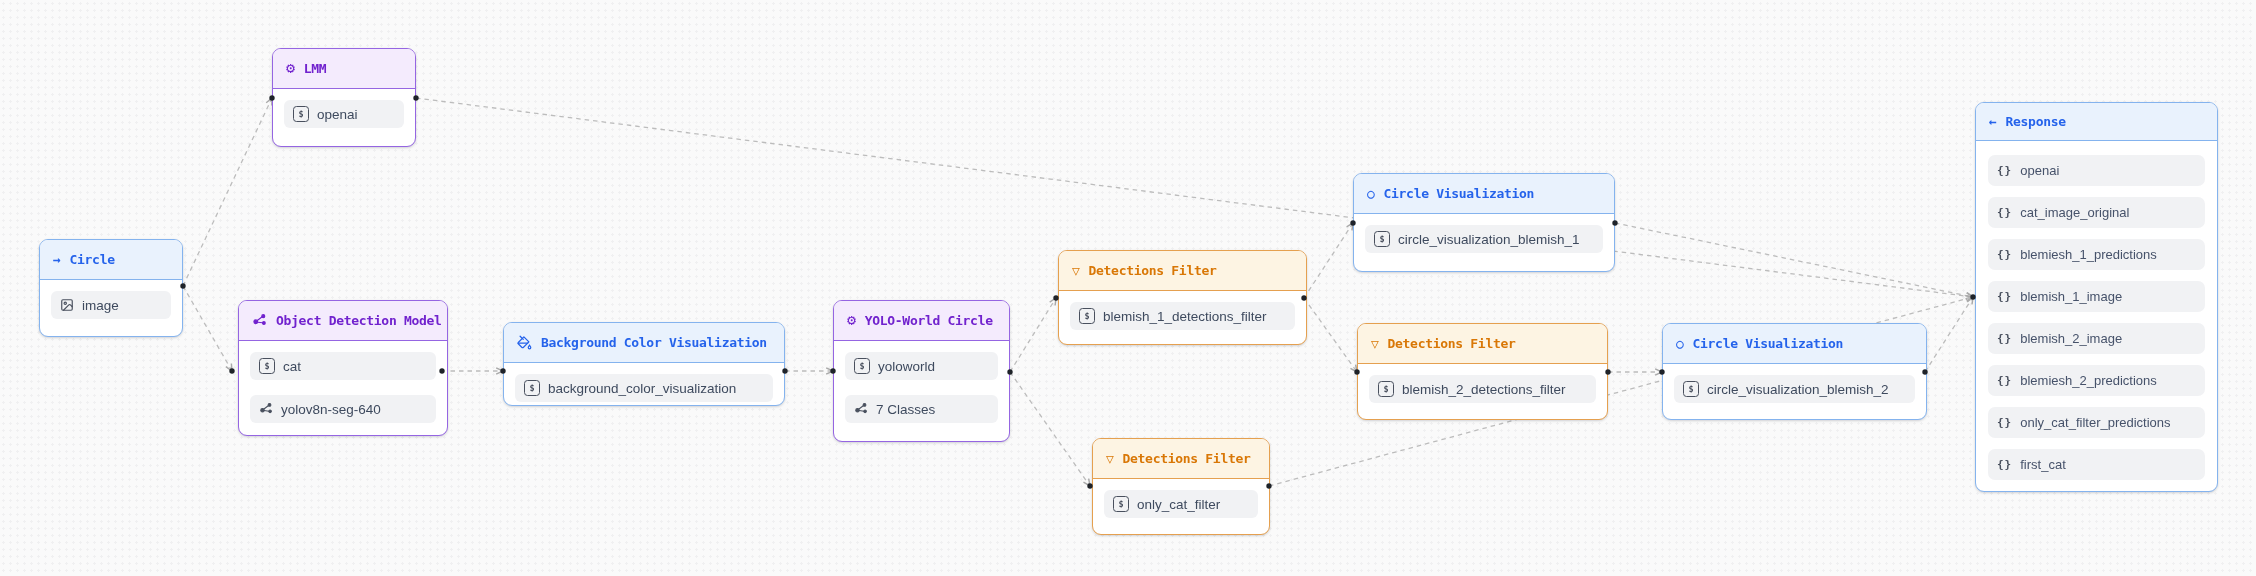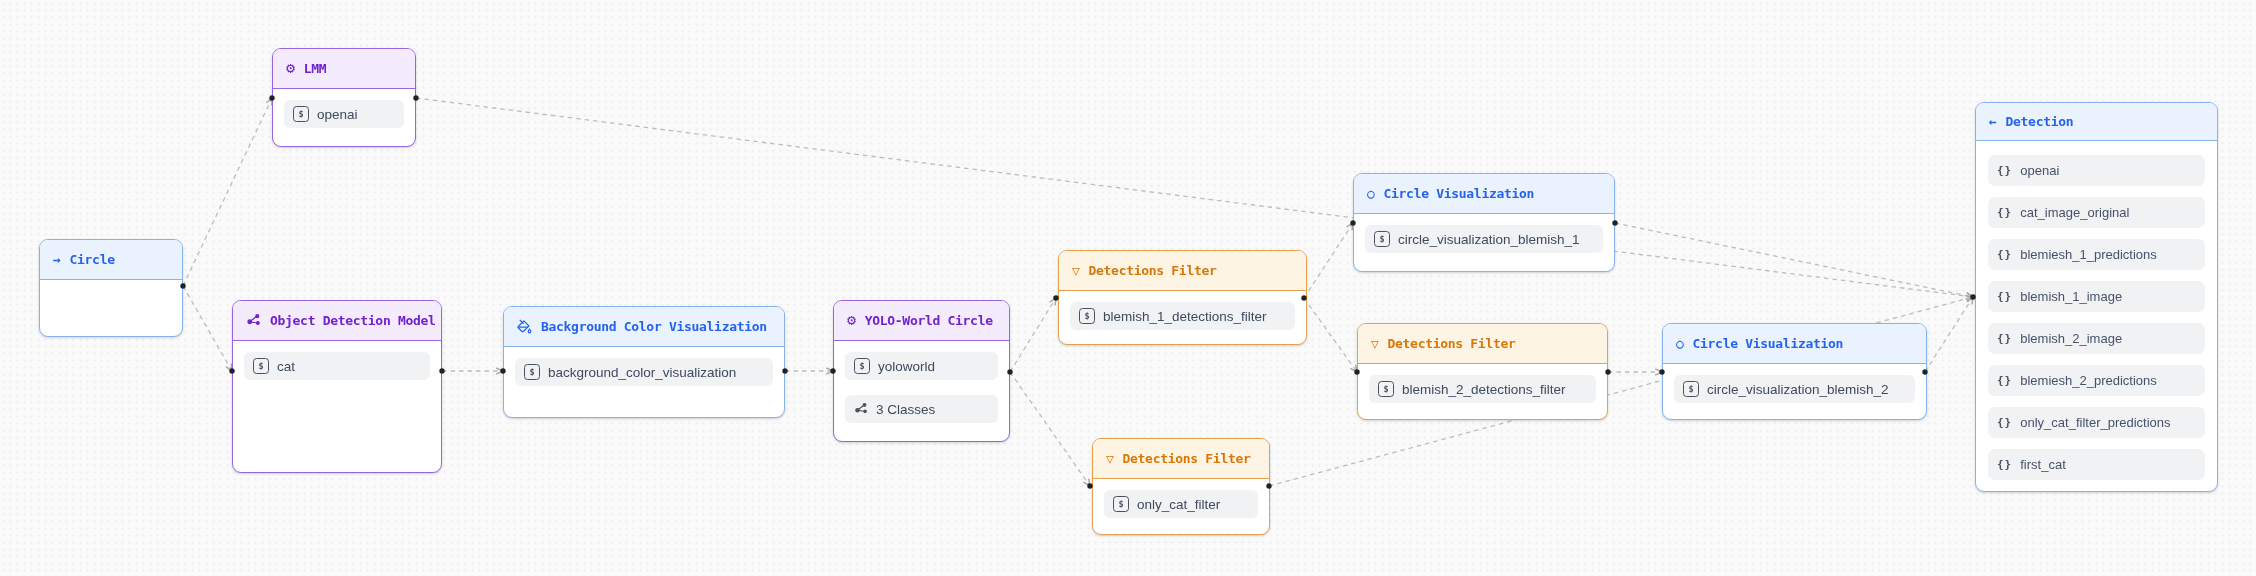--- a/index.html
+++ b/index.html
@@ -75,55 +75,75 @@
       <line x1="1925" y1="372" x2="1973" y2="297" marker-end="url(#arrow)"></line>
       <line x1="1269" y1="486" x2="1973" y2="297" marker-end="url(#arrow)"></line>
     </g>
   </svg>
 
   <div class="node blue" style="left:39px;top:239px;width:144px;height:98px">
     <div class="node-header">
       <span class="hicon glyph">→</span>
       <span>Circle</span>
     </div>
+    <div class="node-body">
+      <div class="pill">
+        <svg class="micon" width="14" height="14" viewBox="0 0 24 24" stroke="#49505e" stroke-width="2" fill="none" stroke-linecap="round" stroke-linejoin="round">
+            <rect x="3" y="3" width="18" height="18" rx="2"></rect>
+            <circle cx="9" cy="9" r="2"></circle>
+            <path d="m21 15-3.1-3.1a2 2 0 0 0-2.8 0L6 21"></path>
+          </svg>
+        <span>image</span>
+      </div>
+    </div>
   </div>
 
   <div class="node purple" style="left:272px;top:48px;width:144px;height:99px">
     <div class="node-header">
       <span class="hicon glyph big">⚙</span>
       <span>LMM</span>
     </div>
     <div class="node-body">
       <div class="pill">
         <span class="sicon">$</span>
         <span>openai</span>
       </div>
     </div>
   </div>
 
-  <div class="node purple" style="left:232px;top:300px;width:210px;height:173px">
+  <div class="node purple" style="left:238px;top:300px;width:210px;height:136px">
     <div class="node-header">
       <svg class="micon" width="15" height="15" viewBox="0 0 24 24" stroke="currentColor" fill="currentColor" stroke-width="1.8" stroke-linecap="round">
           <circle cx="6" cy="14" r="3"></circle>
           <circle cx="18" cy="5" r="2.4"></circle>
           <circle cx="19" cy="16" r="2.2"></circle>
           <line x1="8.5" y1="12" x2="15.8" y2="6.5" fill="none"></line>
           <line x1="9" y1="14.7" x2="16.8" y2="15.7" fill="none"></line>
         </svg>
       <span>Object Detection Model</span>
     </div>
     <div class="node-body">
       <div class="pill">
         <span class="sicon">$</span>
         <span>cat</span>
       </div>
-    </div>
-  </div>
-
-  <div class="node blue" style="left:503px;top:306px;width:282px;height:112px">
+      <div class="pill">
+        <svg class="micon" width="14" height="14" viewBox="0 0 24 24" stroke="#49505e" fill="#49505e" stroke-width="1.8" stroke-linecap="round">
+            <circle cx="6" cy="14" r="3"></circle>
+            <circle cx="18" cy="5" r="2.4"></circle>
+            <circle cx="19" cy="16" r="2.2"></circle>
+            <line x1="8.5" y1="12" x2="15.8" y2="6.5" fill="none"></line>
+            <line x1="9" y1="14.7" x2="16.8" y2="15.7" fill="none"></line>
+          </svg>
+        <span>yolov8n-seg-640</span>
+      </div>
+    </div>
+  </div>
+
+  <div class="node blue" style="left:503px;top:322px;width:282px;height:84px">
     <div class="node-header">
       <svg class="micon" width="15" height="15" viewBox="0 0 24 24" stroke="currentColor" stroke-width="2" fill="none" stroke-linecap="round" stroke-linejoin="round">
           <path d="m19 11-8-8-8.6 8.6a2 2 0 0 0 0 2.8l5.2 5.2c.8.8 2 .8 2.8 0L19 11Z"></path>
           <path d="m5 2 5 5"></path>
           <path d="M2 13h15"></path>
           <path d="M22 20a2 2 0 0 1-4 0c0-1.6 1.7-2.4 2-4 .3 1.6 2 2.4 2 4Z"></path>
         </svg>
       <span>Background Color Visualization</span>
     </div>
     <div class="node-body">
@@ -145,21 +165,21 @@
         <span>yoloworld</span>
       </div>
       <div class="pill">
         <svg class="micon" width="14" height="14" viewBox="0 0 24 24" stroke="#49505e" fill="#49505e" stroke-width="1.8" stroke-linecap="round">
             <circle cx="6" cy="14" r="3"></circle>
             <circle cx="18" cy="5" r="2.4"></circle>
             <circle cx="19" cy="16" r="2.2"></circle>
             <line x1="8.5" y1="12" x2="15.8" y2="6.5" fill="none"></line>
             <line x1="9" y1="14.7" x2="16.8" y2="15.7" fill="none"></line>
           </svg>
-        <span>3 Classes</span>
+        <span>7 Classes</span>
       </div>
     </div>
   </div>
 
   <div class="node orange" style="left:1058px;top:250px;width:249px;height:95px">
     <div class="node-header">
       <span class="hicon glyph">▽</span>
       <span>Detections Filter</span>
     </div>
     <div class="node-body">
@@ -218,21 +238,21 @@
       <div class="pill">
         <span class="sicon">$</span>
         <span>only_cat_filter</span>
       </div>
     </div>
   </div>
 
   <div class="node blue response" style="left:1975px;top:102px;width:243px;height:390px">
     <div class="node-header">
       <span class="hicon glyph">←</span>
-      <span>Detection</span>
+      <span>Response</span>
     </div>
     <div class="node-body">
       <div class="pill">
         <span class="bicon">{}</span>
         <span>openai</span>
       </div>
       <div class="pill">
         <span class="bicon">{}</span>
         <span>cat_image_original</span>
       </div>

